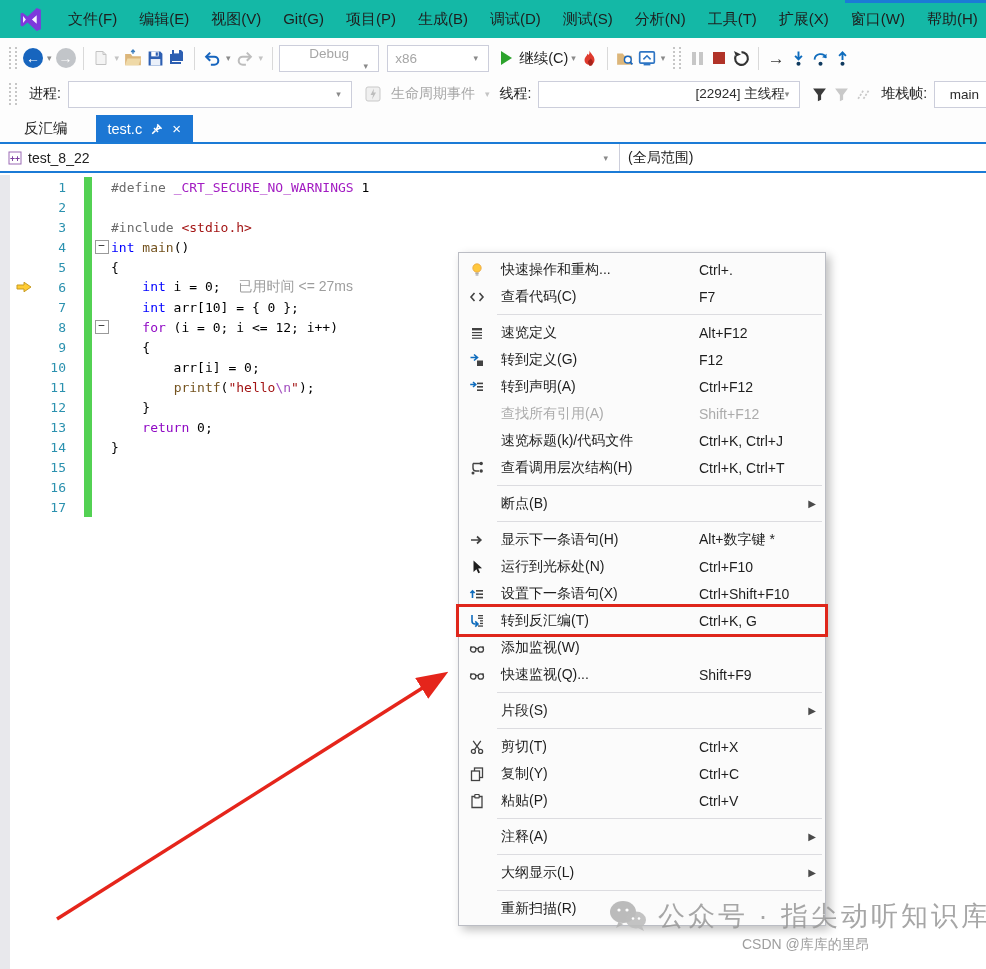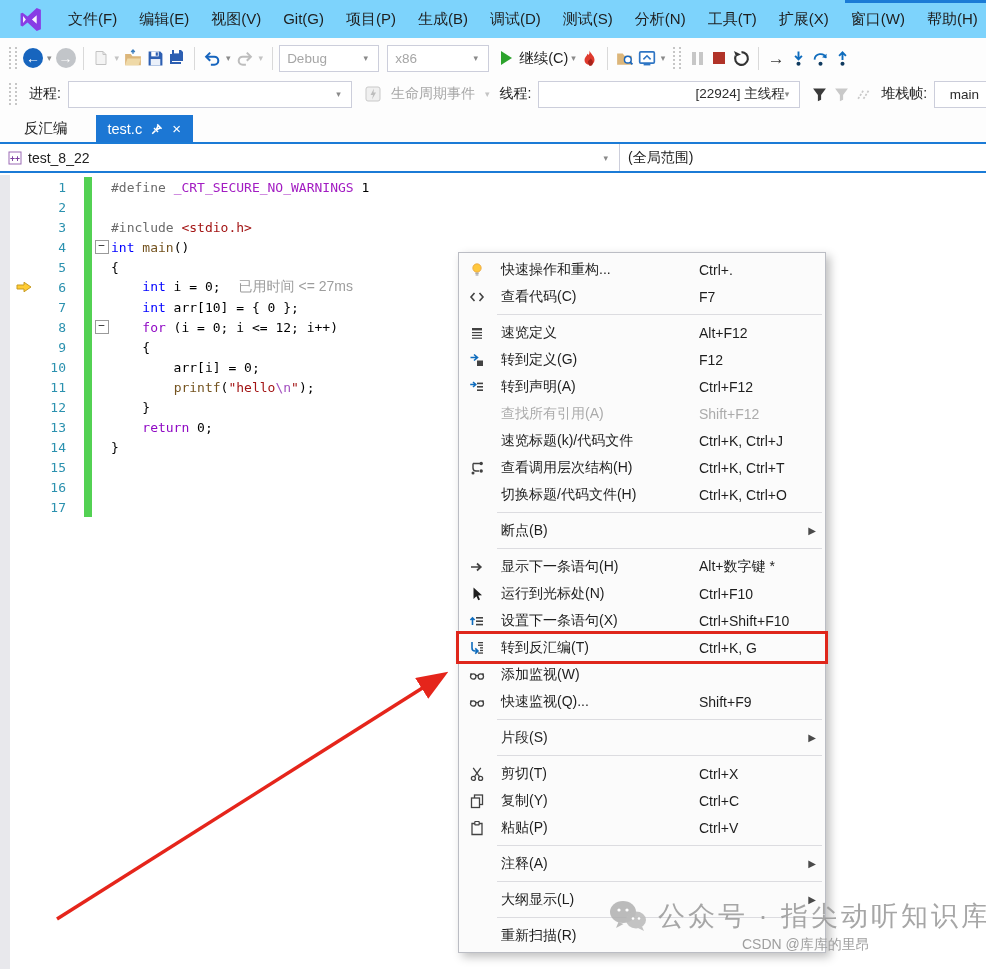--- a/index.html
+++ b/index.html
@@ -1,21 +1,21 @@
 <!DOCTYPE html>
 <html><head>
 <meta charset="utf-8">
 <style>
   html,body{margin:0;padding:0;}
   body{position:relative;width:986px;height:969px;overflow:hidden;background:#fff;
        font-family:"Liberation Sans",sans-serif;-webkit-font-smoothing:antialiased;}
   .top-accent{position:absolute;top:0;left:845px;width:141px;height:3px;background:#1B7BD6;}
 
   
-  .menubar{height:38px;display:flex;align-items:center;background:#7dd3fc;padding-left:16px;justify-content:space-between;}
+  .menubar{height:38px;display:flex;align-items:center;background:#14b8a6;padding-left:16px;justify-content:space-between;}
   .vs-logo{width:27px;height:25px;margin:0 12px 0 2px;flex:none;}
   .menubar-item{padding:0 11px;font-size:15px;color:#1E1E1E;white-space:nowrap;}
 
   
   .toolbar{height:40px;display:flex;align-items:center;background:#FDFDFD;padding-left:4px;}
   .grip{width:4px;height:22px;margin:0 5px;border-left:2px dotted #C6C6C6;border-right:2px dotted #C6C6C6;flex:none;}
   .tbtn{display:flex;align-items:center;justify-content:center;min-width:22px;height:28px;flex:none;}
   .caret{font-size:9px;color:#8A8A8A;margin:0 3px;flex:none;}
   .caret.dis{color:#C4C4C4;}
   .tsep{width:1px;height:23px;background:#D9D9D9;margin:0 6px;flex:none;}
@@ -177,21 +177,21 @@
   </span>
   <span class="caret">▾</span>
   <span class="tbtn">
     <svg width="18" height="18" viewBox="0 0 16 16">
         <path d="M12.8 6.8 H6 a3.6 3.6 0 0 0 0 7.2 h2.8" fill="none" stroke="#BDBDBD" stroke-width="1.8"></path>
         <path d="M9.6 3.2 L13.2 6.8 l-3.6 3.6" fill="none" stroke="#BDBDBD" stroke-width="1.8"></path>
       </svg>
   </span>
   <span class="caret dis">▾</span>
   <span class="tsep"></span>
-  <span class="combo dis" style="width:84px;">
+  <span class="combo dis" style="width:84px;flex-direction:column;">
     <span class="cv">Debug</span>
     <span class="caret">▾</span>
   </span>
   <span style="width:8px;flex:none;"></span>
   <span class="combo dis" style="width:86px;gap:31px;">
     <span class="cv">x86</span>
     <span class="caret">▾</span>
   </span>
   <span style="width:12px;flex:none;"></span>
   <span class="tbtn">
@@ -557,25 +557,20 @@
       <span class="mi-icon">
         <svg width="16" height="16" viewBox="0 0 16 16">
           <path d="M4 3.5 h7 M4 3.5 v4.5 a3 3 0 0 0 3 3 h3" fill="none" stroke="#424242" stroke-width="1.4"></path>
           <circle cx="12.2" cy="3.5" r="1.7" fill="#424242"></circle>
           <circle cx="12.2" cy="11" r="1.7" fill="#424242"></circle>
           <circle cx="4" cy="13" r="1.5" fill="#424242"></circle>
         </svg>
       </span>
       <span class="mi-label">查看调用层次结构(H)</span>
       <span class="mi-shortcut">Ctrl+K, Ctrl+T</span>
-    </div>
-    <div class="menu-item">
-      <span class="mi-icon"></span>
-      <span class="mi-label">切换标题/代码文件(H)</span>
-      <span class="mi-shortcut">Ctrl+K, Ctrl+O</span>
     </div>
     <div class="menu-sep"></div>
     <div class="menu-item">
       <span class="mi-icon"></span>
       <span class="mi-label">断点(B)</span>
       <span class="mi-arrow">▶</span>
     </div>
     <div class="menu-sep"></div>
     <div class="menu-item">
       <span class="mi-icon">

